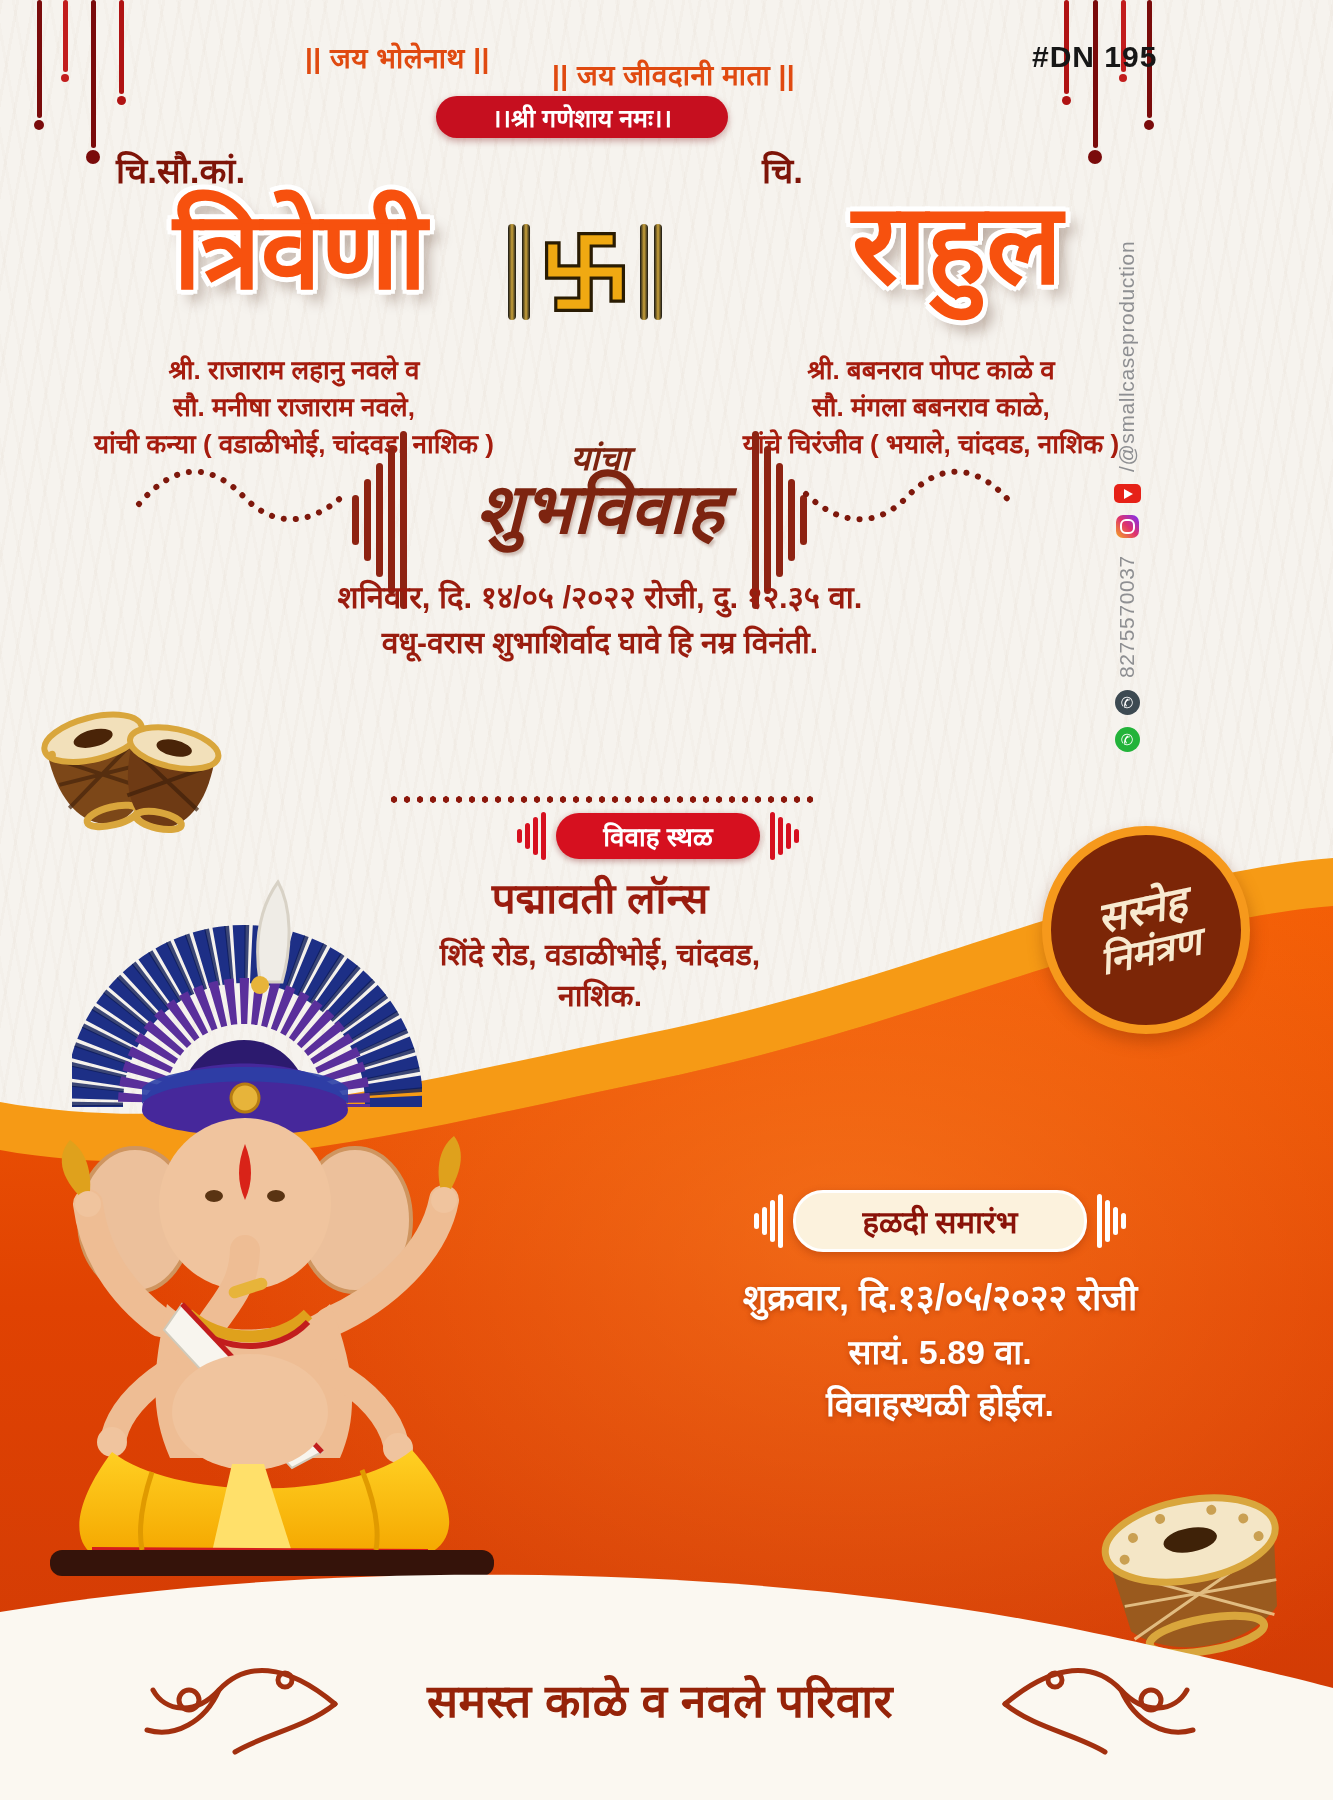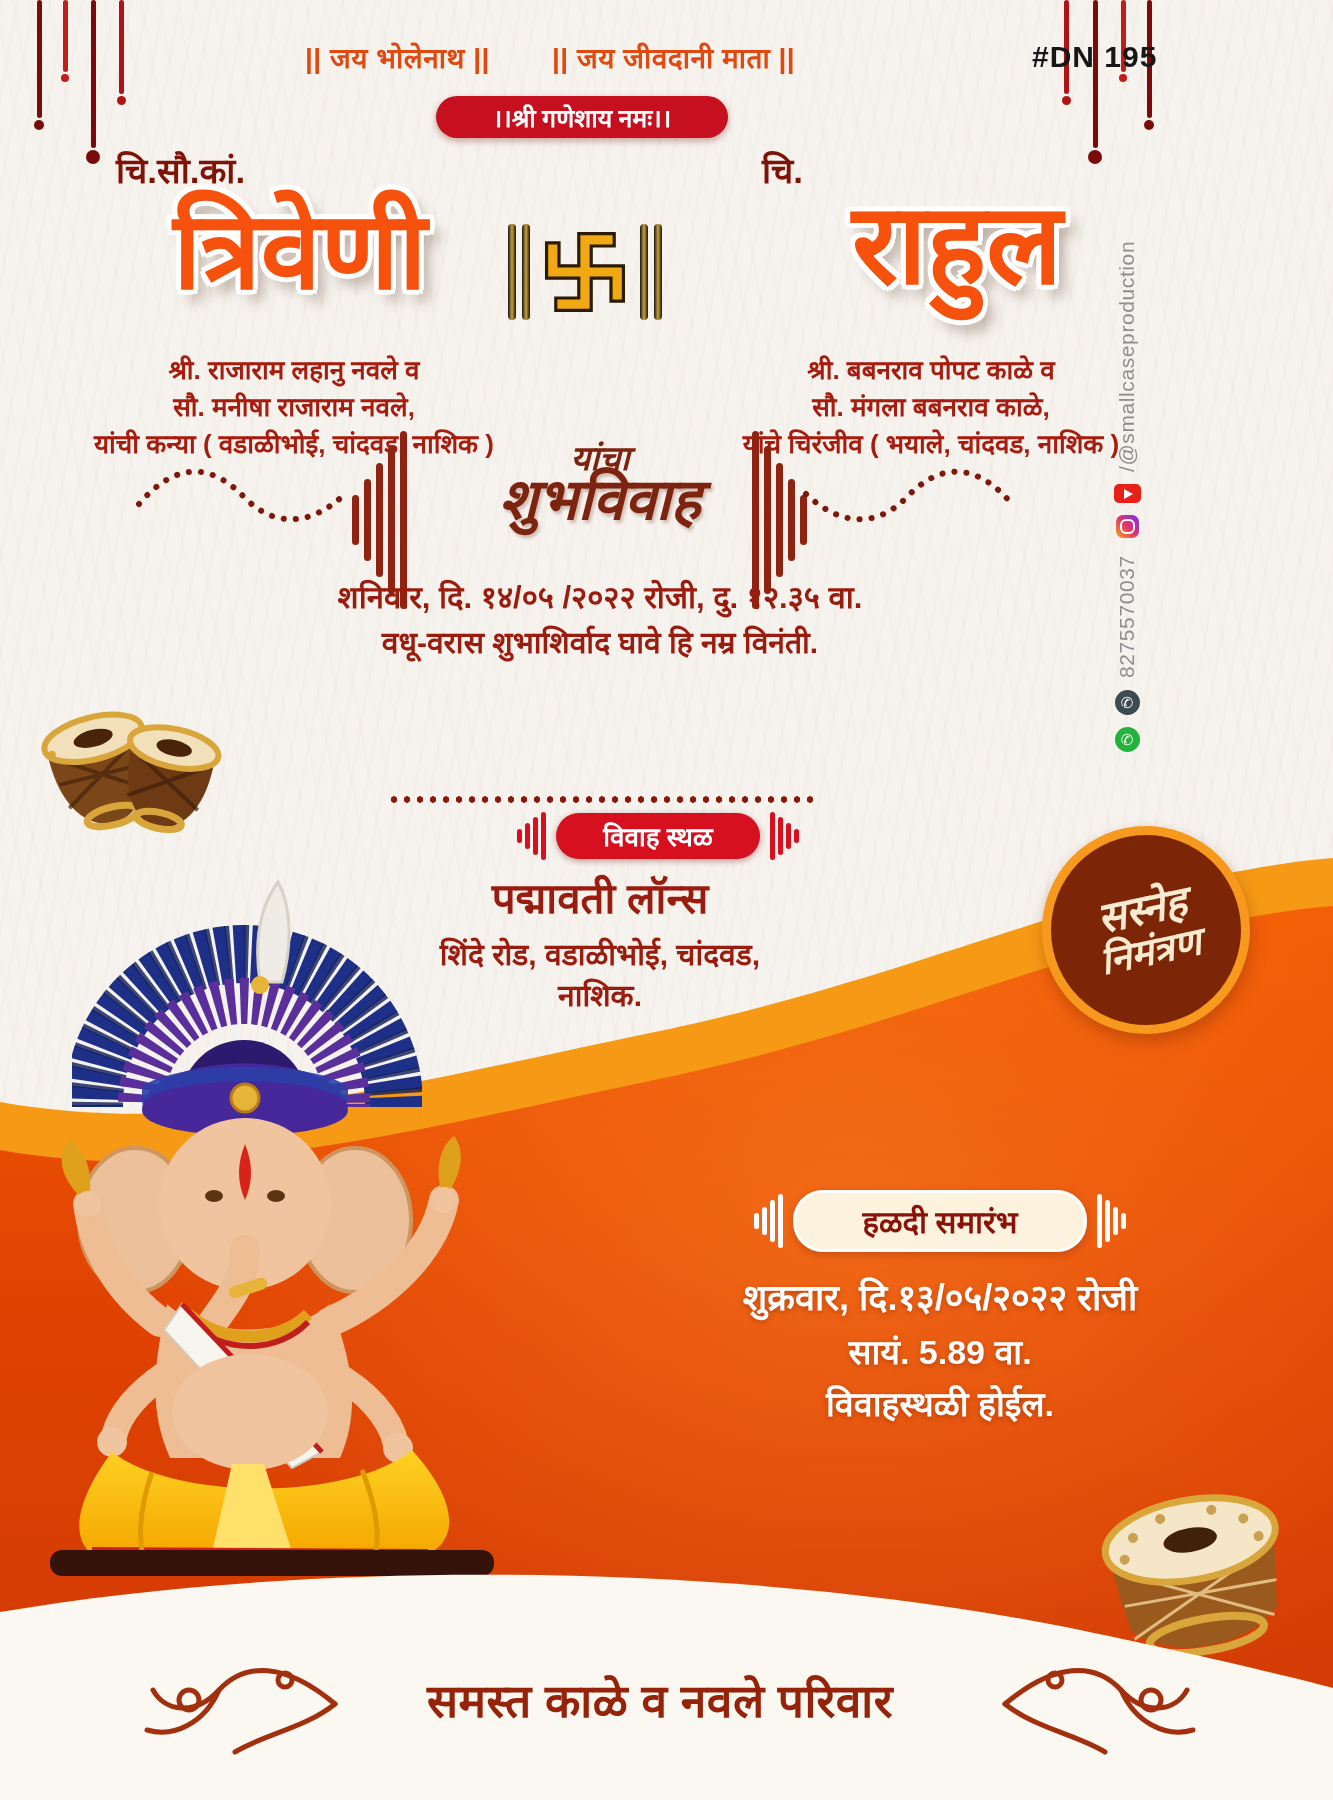--- a/index.html
+++ b/index.html
@@ -7,27 +7,27 @@
         background:#f6f3ee;
         background-image:repeating-linear-gradient(100deg, rgba(205,185,165,.07) 0 3px, transparent 3px 16px),
                          repeating-linear-gradient(80deg, rgba(205,185,165,.05) 0 3px, transparent 3px 18px);
         font-family:"Liberation Sans", sans-serif;}
   .abs{position:absolute;}
   .ctr{text-align:center;}
   .maroon{color:#9a1c0e;}
   .chants{font-size:28px;font-weight:bold;color:#e04a10;letter-spacing:.5px;white-space:nowrap;}
   .dn{font-size:30px;font-weight:bold;color:#171717;letter-spacing:1px;}
   .salut{background:#c60f1f;color:#fff;font-weight:bold;font-size:25px;border-radius:22px;
-         display:flex;align-items:center;justify-content:center;box-shadow:0 3px 7px rgba(120,10,10,.35);font-family:Liberation Serif, serif;}
+         display:flex;align-items:center;justify-content:center;box-shadow:0 3px 7px rgba(120,10,10,.35);}
   .prefix{font-size:35px;font-weight:bold;color:#7e1408;}
   .big-name{font-family:"DejaVu Serif", serif;font-weight:bold;font-size:108px;line-height:1.15;color:#f7510e;
     text-shadow:-4px -4px 0 #fff,4px -4px 0 #fff,-4px 4px 0 #fff,4px 4px 0 #fff,0 -5px 0 #fff,0 5px 0 #fff,-5px 0 0 #fff,5px 0 0 #fff,9px 11px 14px rgba(70,30,10,.35);}
   .parents{font-size:26px;font-weight:bold;line-height:1.42;color:#a61c0e;}
   .leadin{font-family:"DejaVu Serif", serif;font-style:italic;font-weight:bold;font-size:34px;color:#7d2410;margin-top:8px;}
-  .script-title{font-family:"DejaVu Serif", serif;font-style:italic;font-weight:bold;font-size:57px;color:#7d2410;
+  .script-title{font-family:"DejaVu Serif", serif;font-style:italic;font-weight:bold;font-size:70px;color:#7d2410;
                 text-shadow:2px 3px 3px rgba(90,30,10,.25);}
   .muhurt1{font-size:31px;font-weight:bold;}
   .muhurt2{font-size:30px;font-weight:bold;}
   .dotline{height:9px;background:radial-gradient(circle 3.4px at 6px 4.5px, #8c170b 3px, transparent 3.5px);background-size:13px 9px;background-repeat:repeat-x;}
   .pill-red{background:#d6101f;color:#fff;font-weight:bold;font-size:26px;border-radius:23px;
             display:flex;align-items:center;justify-content:center;box-shadow:0 2px 6px rgba(120,10,10,.4);}
   .venue-name{font-size:42px;font-weight:bold;color:#9a1c0e;}
   .venue-addr{font-size:30px;font-weight:bold;color:#9a1c0e;}
   .bars{display:flex;align-items:center;gap:5px;}
   .bars i{display:block;width:7px;border-radius:4px;background:#8e2312;}
@@ -92,21 +92,21 @@
         <i class="rod" style="height:72px;background:#c21d1d"></i>
         <i class="knob" style="width:8px;height:8px;background:#c21d1d"></i>
       </span>
     <span class="st">
         <i class="rod" style="height:118px;background:#7a0b0b"></i>
         <i class="knob" style="width:10px;height:10px;background:#7a0b0b"></i>
       </span>
   </div>
 
   <div class="abs chants" style="left:305px;top:38px;">|| जय भोलेनाथ ||</div>
-  <div class="abs chants" style="left:552px;top:38px;">|| जय जीवदानी माता ||</div>
+  <div class="abs chants" style="left:552px;top:55px;">|| जय जीवदानी माता ||</div>
   <div class="abs dn" style="left:1032px;top:40px;">#DN 195</div>
 
   <div class="abs salut" style="left:436px;top:96px;width:292px;height:42px;">।।श्री गणेशाय नमः।।</div>
 
   <div class="abs prefix" style="left:116px;top:146px;">चि.सौ.कां.</div>
   <div class="abs ctr big-name" style="left:80px;top:188px;width:440px;">त्रिवेणी</div>
   <div class="abs ctr parents" style="left:58px;top:352px;width:472px;">
     <div>श्री. राजाराम लहानु नवले व</div>
     <div>सौ. मनीषा राजाराम नवले,</div>
     <div>यांची कन्या ( वडाळीभोई, चांदवड, नाशिक )</div>

